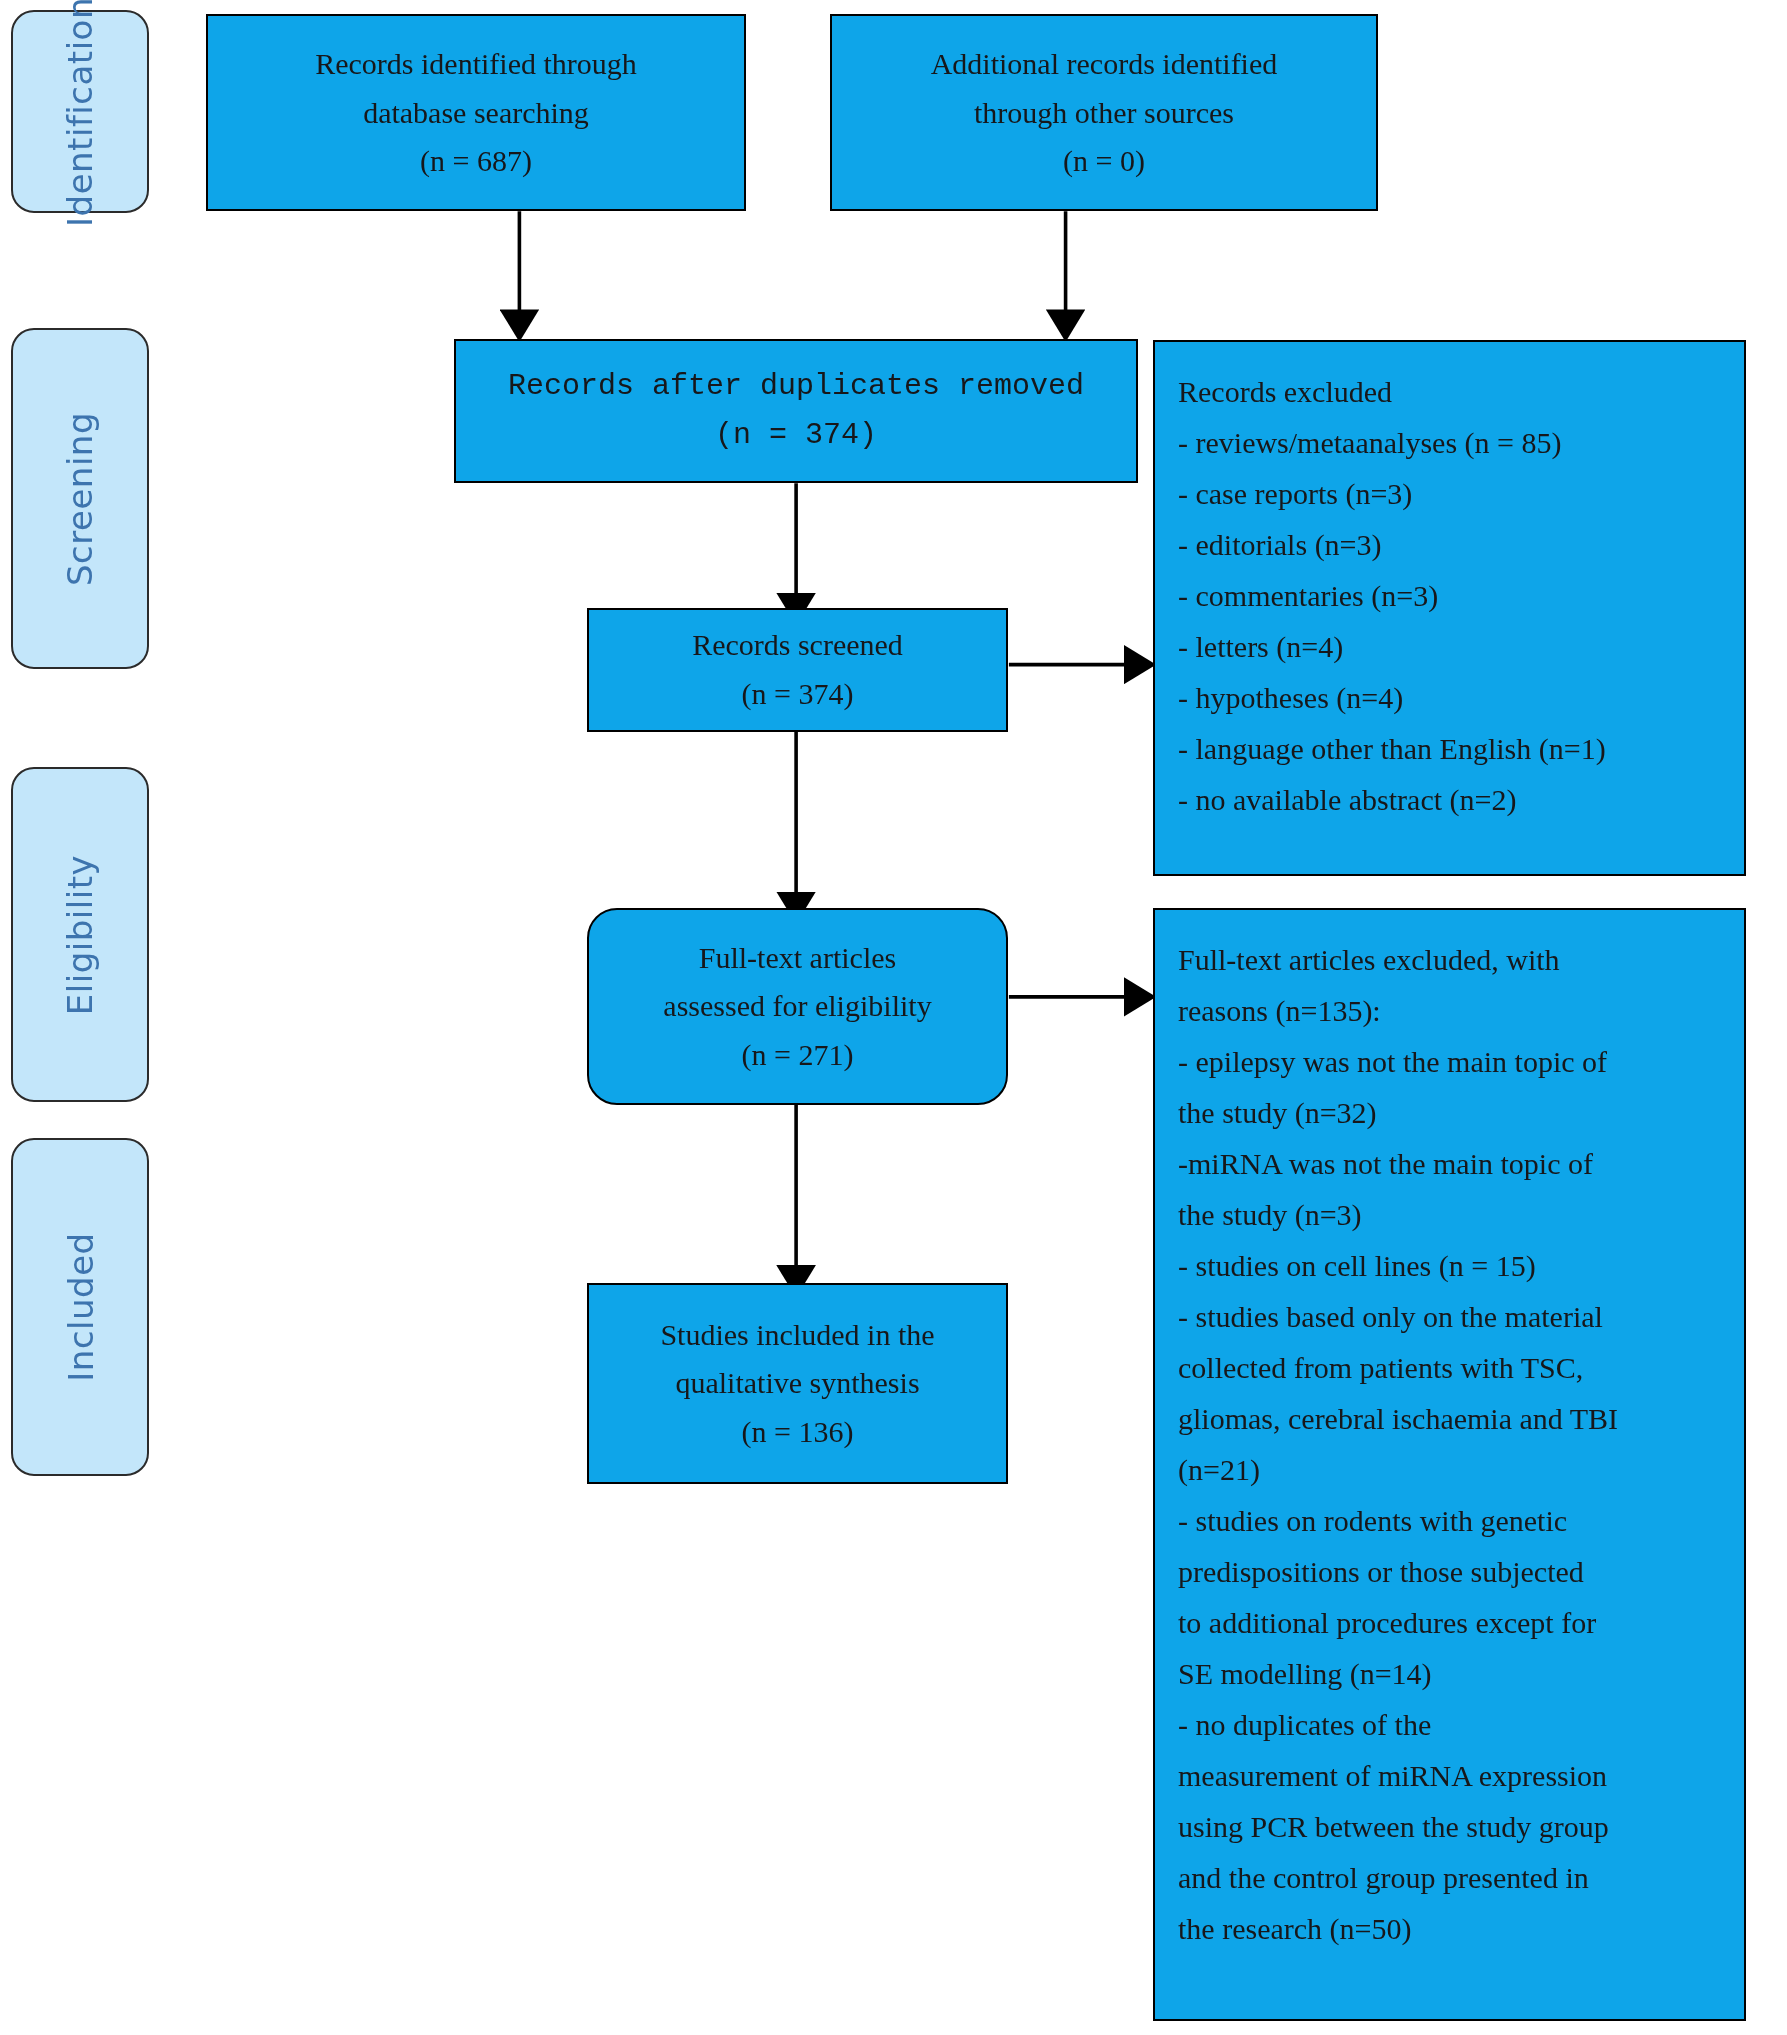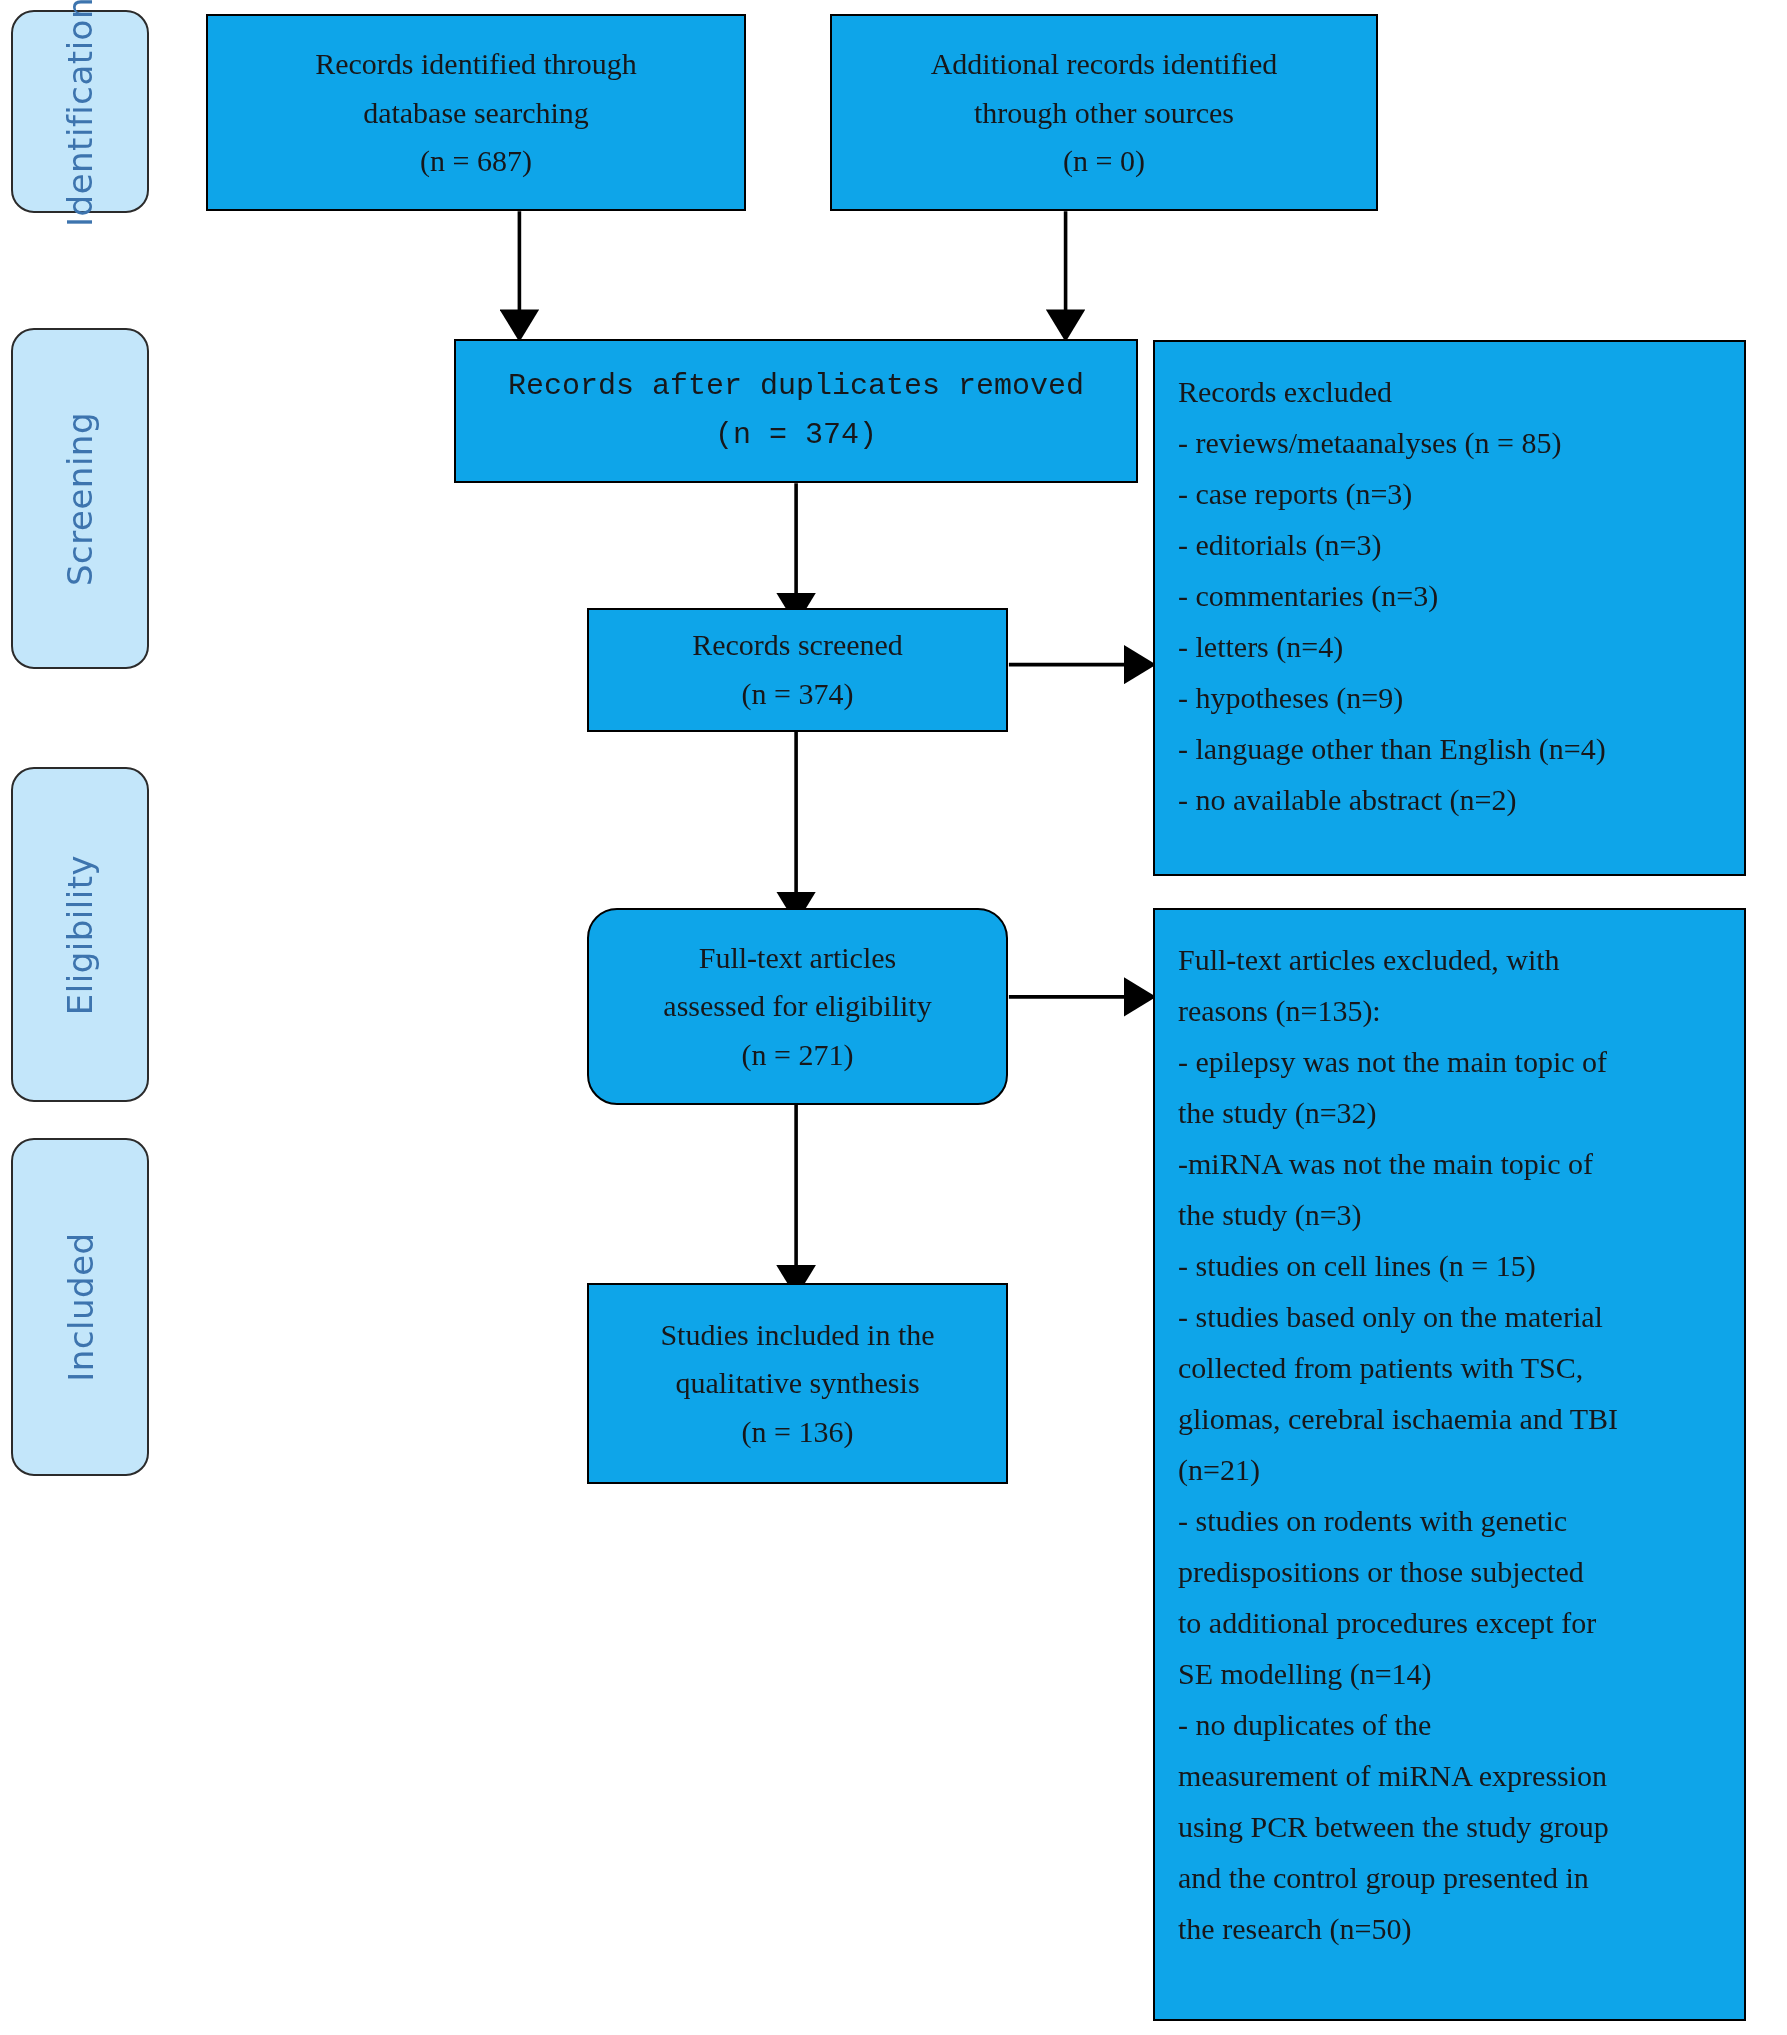--- a/index.html
+++ b/index.html
@@ -134,22 +134,22 @@
   <span class="line">(n = 374)</span>
 </div>
 
 <div class="flow-box left-align" style="left:1153px; top:340px; width:593px; height:536px;">
   <span class="line">Records excluded</span>
   <span class="line">- reviews/metaanalyses (n = 85)</span>
   <span class="line">- case reports (n=3)</span>
   <span class="line">- editorials (n=3)</span>
   <span class="line">- commentaries (n=3)</span>
   <span class="line">- letters (n=4)</span>
-  <span class="line">- hypotheses (n=9)</span>
-  <span class="line">- language other than English (n=4)</span>
+  <span class="line">- hypotheses (n=4)</span>
+  <span class="line">- language other than English (n=1)</span>
   <span class="line">- no available abstract (n=2)</span>
 </div>
 
 <div class="flow-box" style="left:587px; top:908px; width:421px; height:197px;border-radius:30px;">
   <span class="line">Full-text articles</span>
   <span class="line">assessed for eligibility</span>
   <span class="line">(n = 271)</span>
 </div>
 
 <div class="flow-box left-align" style="left:1153px; top:908px; width:593px; height:1113px;">

